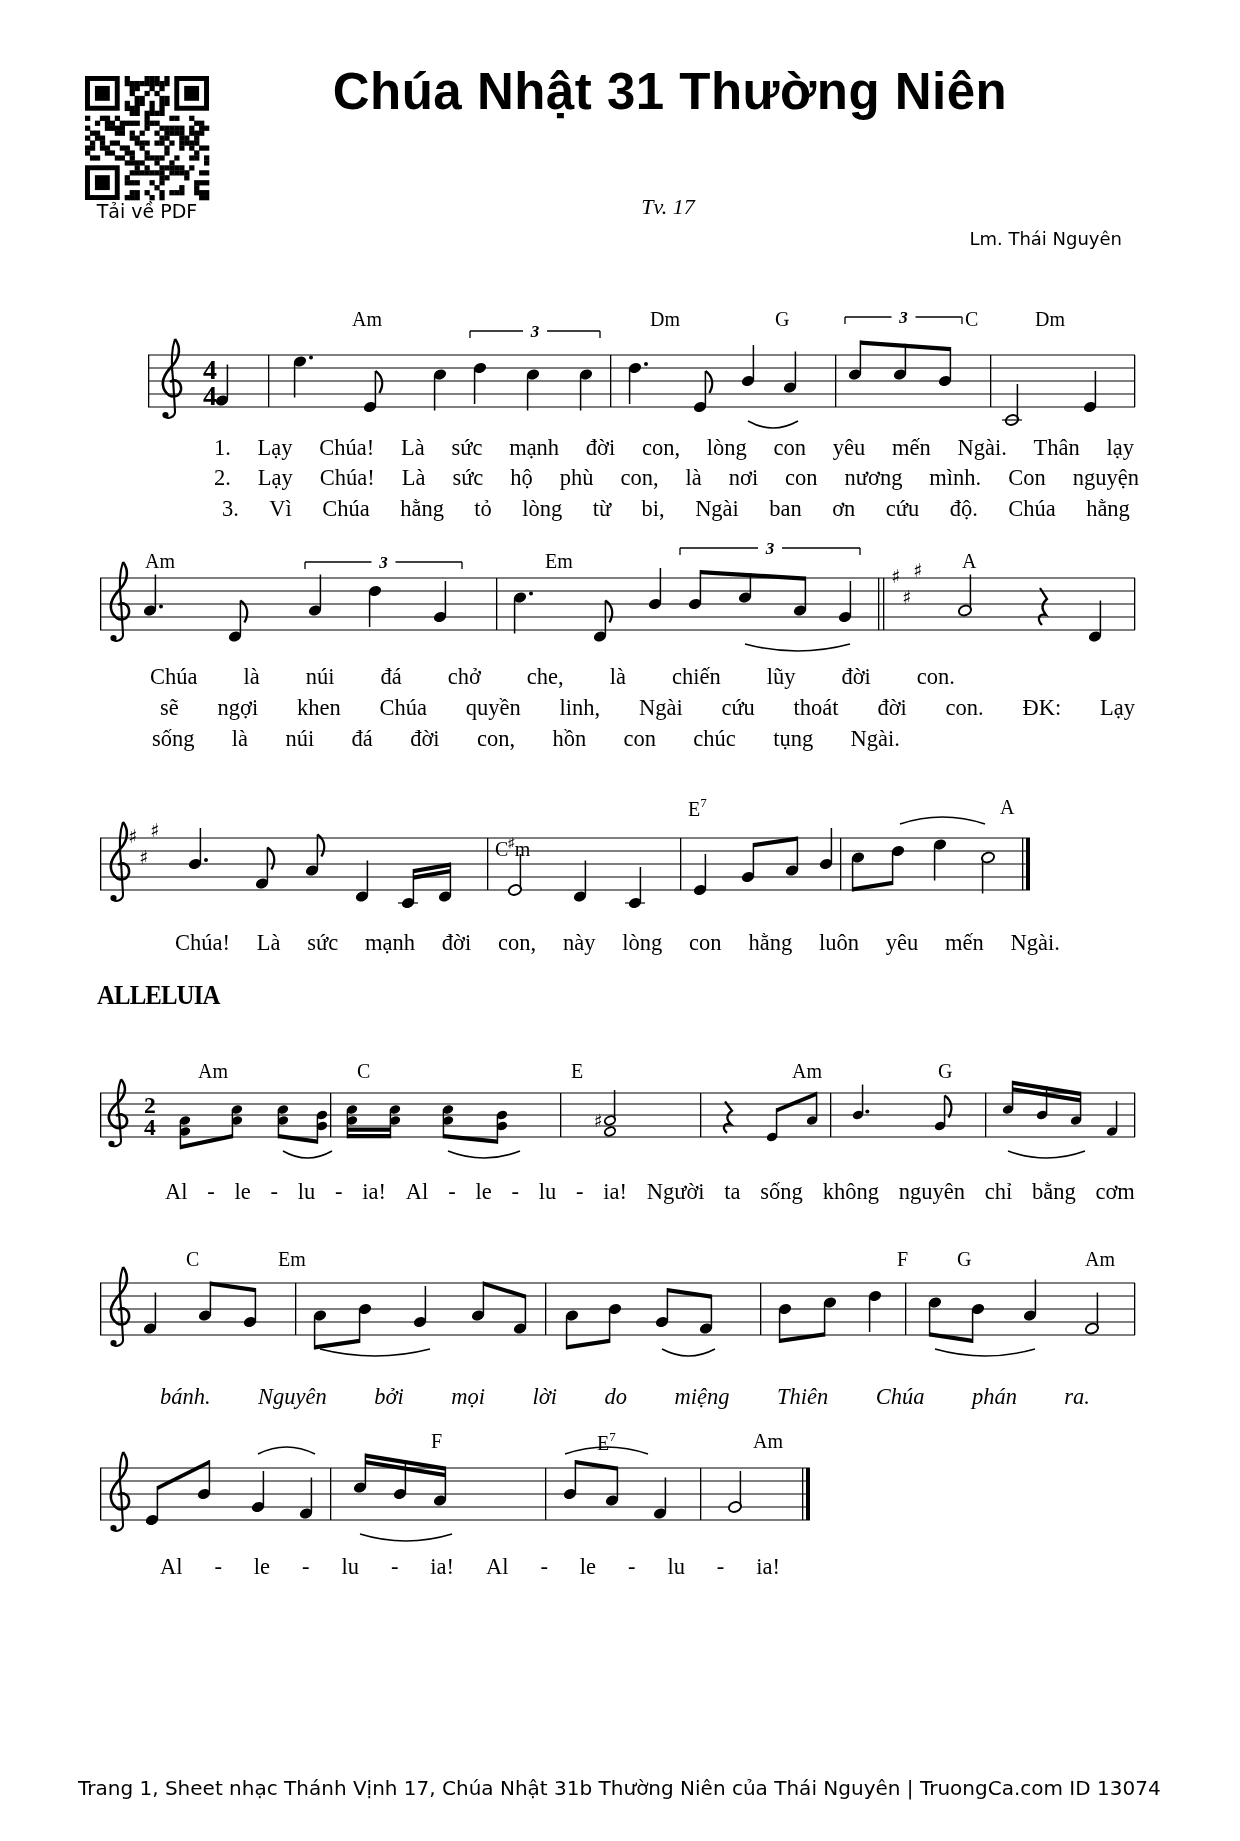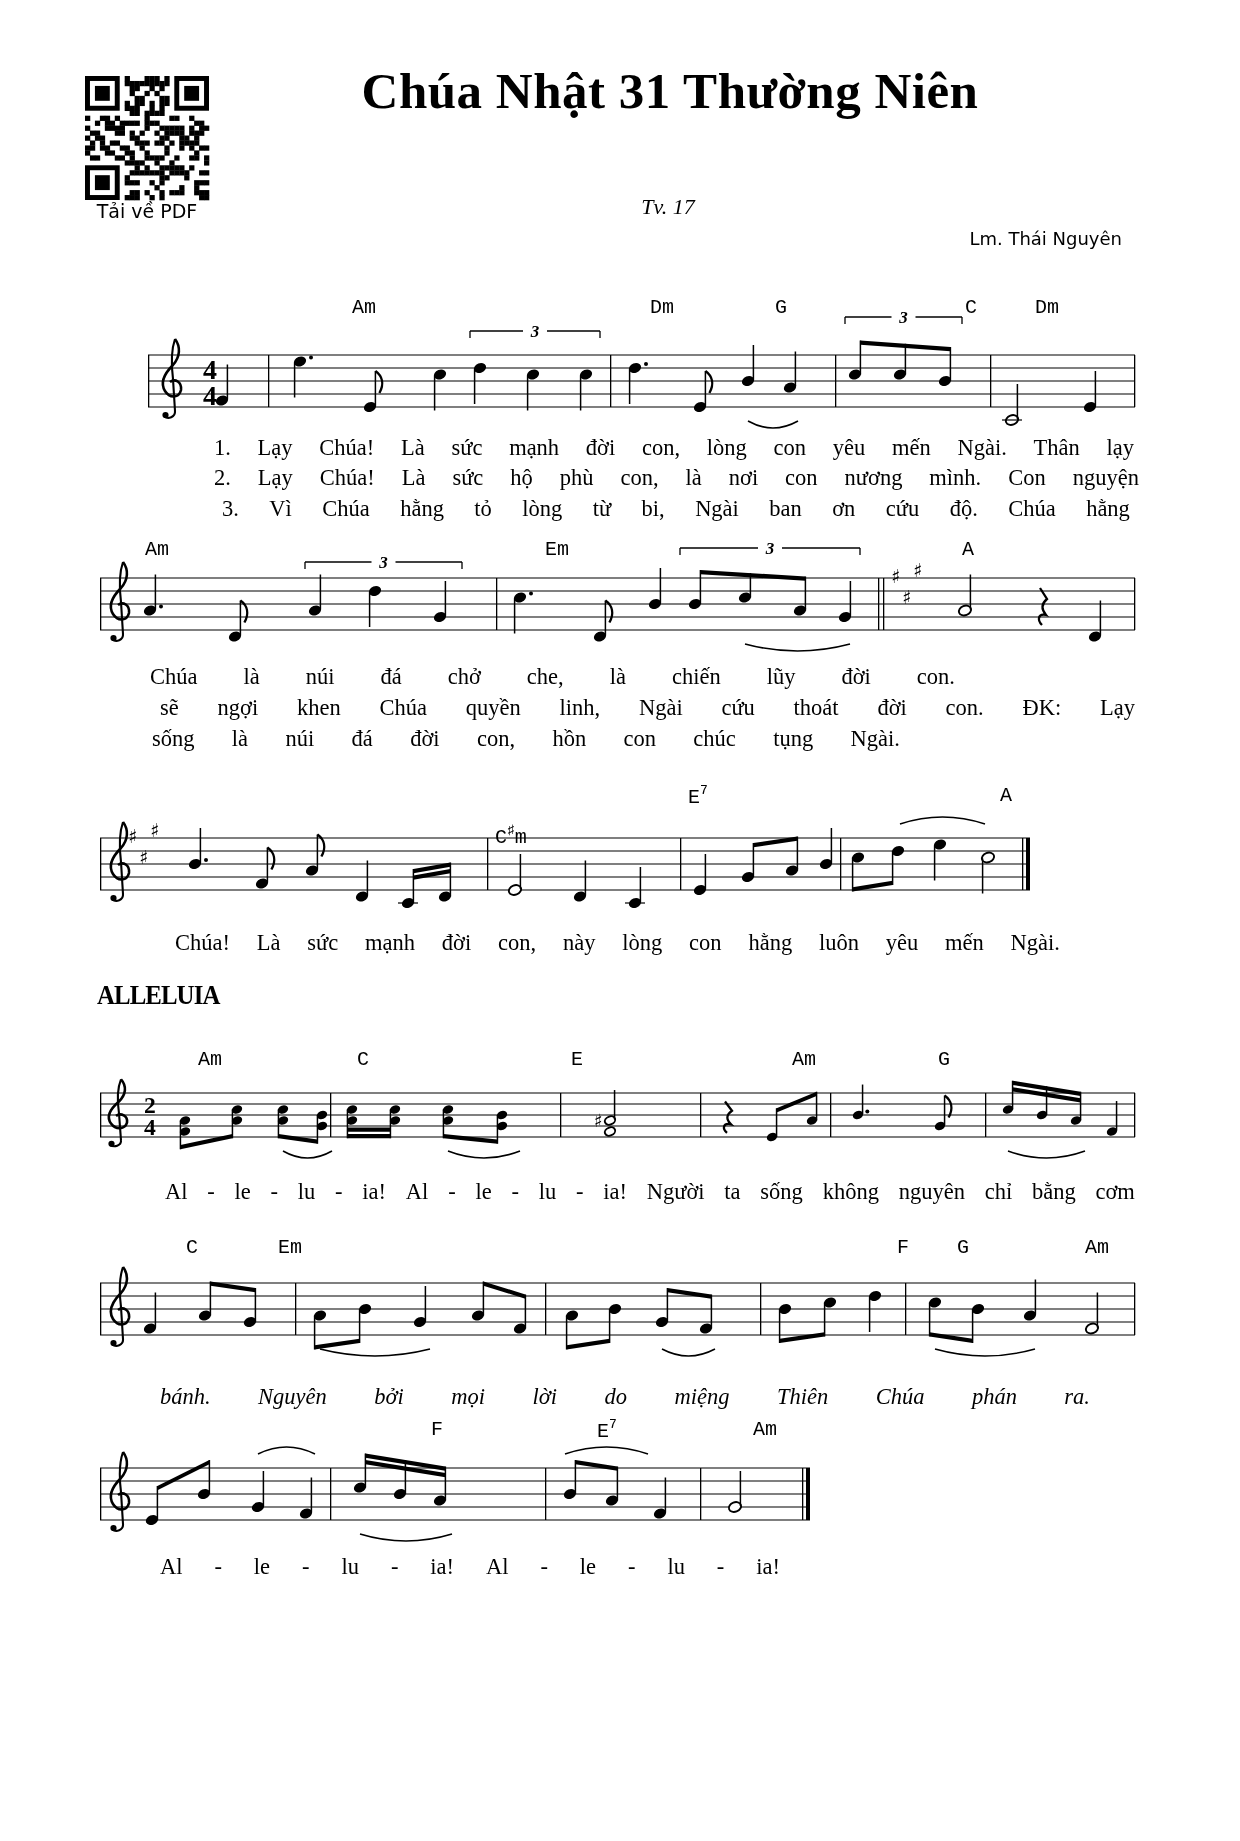--- a/index.html
+++ b/index.html
@@ -2,31 +2,31 @@
 <html><head>
 <meta charset="utf-8">
 <style>
   html,body{margin:0;padding:0;background:#e8e8e8;}
   .page{position:relative;width:1240px;height:1841px;background:#ffffff;margin:0 auto;
         font-family:"Liberation Serif",serif;color:#000;overflow:hidden;}
   .qr{position:absolute;left:85px;top:76px;width:124px;height:124px;}
   .qr-label{position:absolute;left:58px;top:200px;width:178px;text-align:center;
             font-family:"DejaVu Sans","Liberation Sans",sans-serif;font-size:19px;}
   .title{position:absolute;left:100px;top:62px;width:1140px;margin:0;text-align:center;
-         font-size:51px;font-weight:bold;letter-spacing:.5px;font-family:Liberation Serif, serif;}
+         font-size:51px;font-weight:bold;letter-spacing:.5px;font-family:Liberation Sans, sans-serif;}
   .subtitle{position:absolute;left:0;top:194px;width:1240px;text-align:center;
             font-style:italic;font-size:22px;margin-left:48px;}
   .composer{position:absolute;top:228px;right:118px;font-size:18px;
             font-family:"DejaVu Sans","Liberation Sans",sans-serif;}
   .alleluia{position:absolute;left:97px;top:980px;font-size:27px;font-weight:bold;
             letter-spacing:-1px;transform:scaleX(.92);transform-origin:left;}
   .footer{position:absolute;left:78px;top:1776px;font-size:20px;
           font-family:"DejaVu Sans","Liberation Sans",sans-serif;}
   .chord{position:absolute;font-size:20px;white-space:nowrap;
-         font-family:Liberation Mono, monospace;}
+         font-family:Liberation Serif, serif;margin-top:12px;}
   .chord sup{font-size:13px;position:relative;top:-1px;}
   .lyric{position:absolute;display:flex;justify-content:space-between;
          font-size:22.5px;white-space:nowrap;}
   .lyric span{flex:0 0 auto;}
   svg{overflow:visible;position:absolute;left:0;}
 </style>
 </head>
 <body>
 
 <div class="page">
@@ -852,13 +852,14 @@
           <span>-</span>
           <span>le</span>
           <span>-</span>
           <span>lu</span>
           <span>-</span>
           <span>ia!</span>
         </div>
       </div>
     </div>
   <div class="alleluia">ALLELUIA</div>
+  <div class="footer">Trang 1, Sheet nhạc Thánh Vịnh 17, Chúa Nhật 31b Thường Niên của Thái Nguyên | TruongCa.com ID 13074</div>
 </div>
 
 </body></html>

